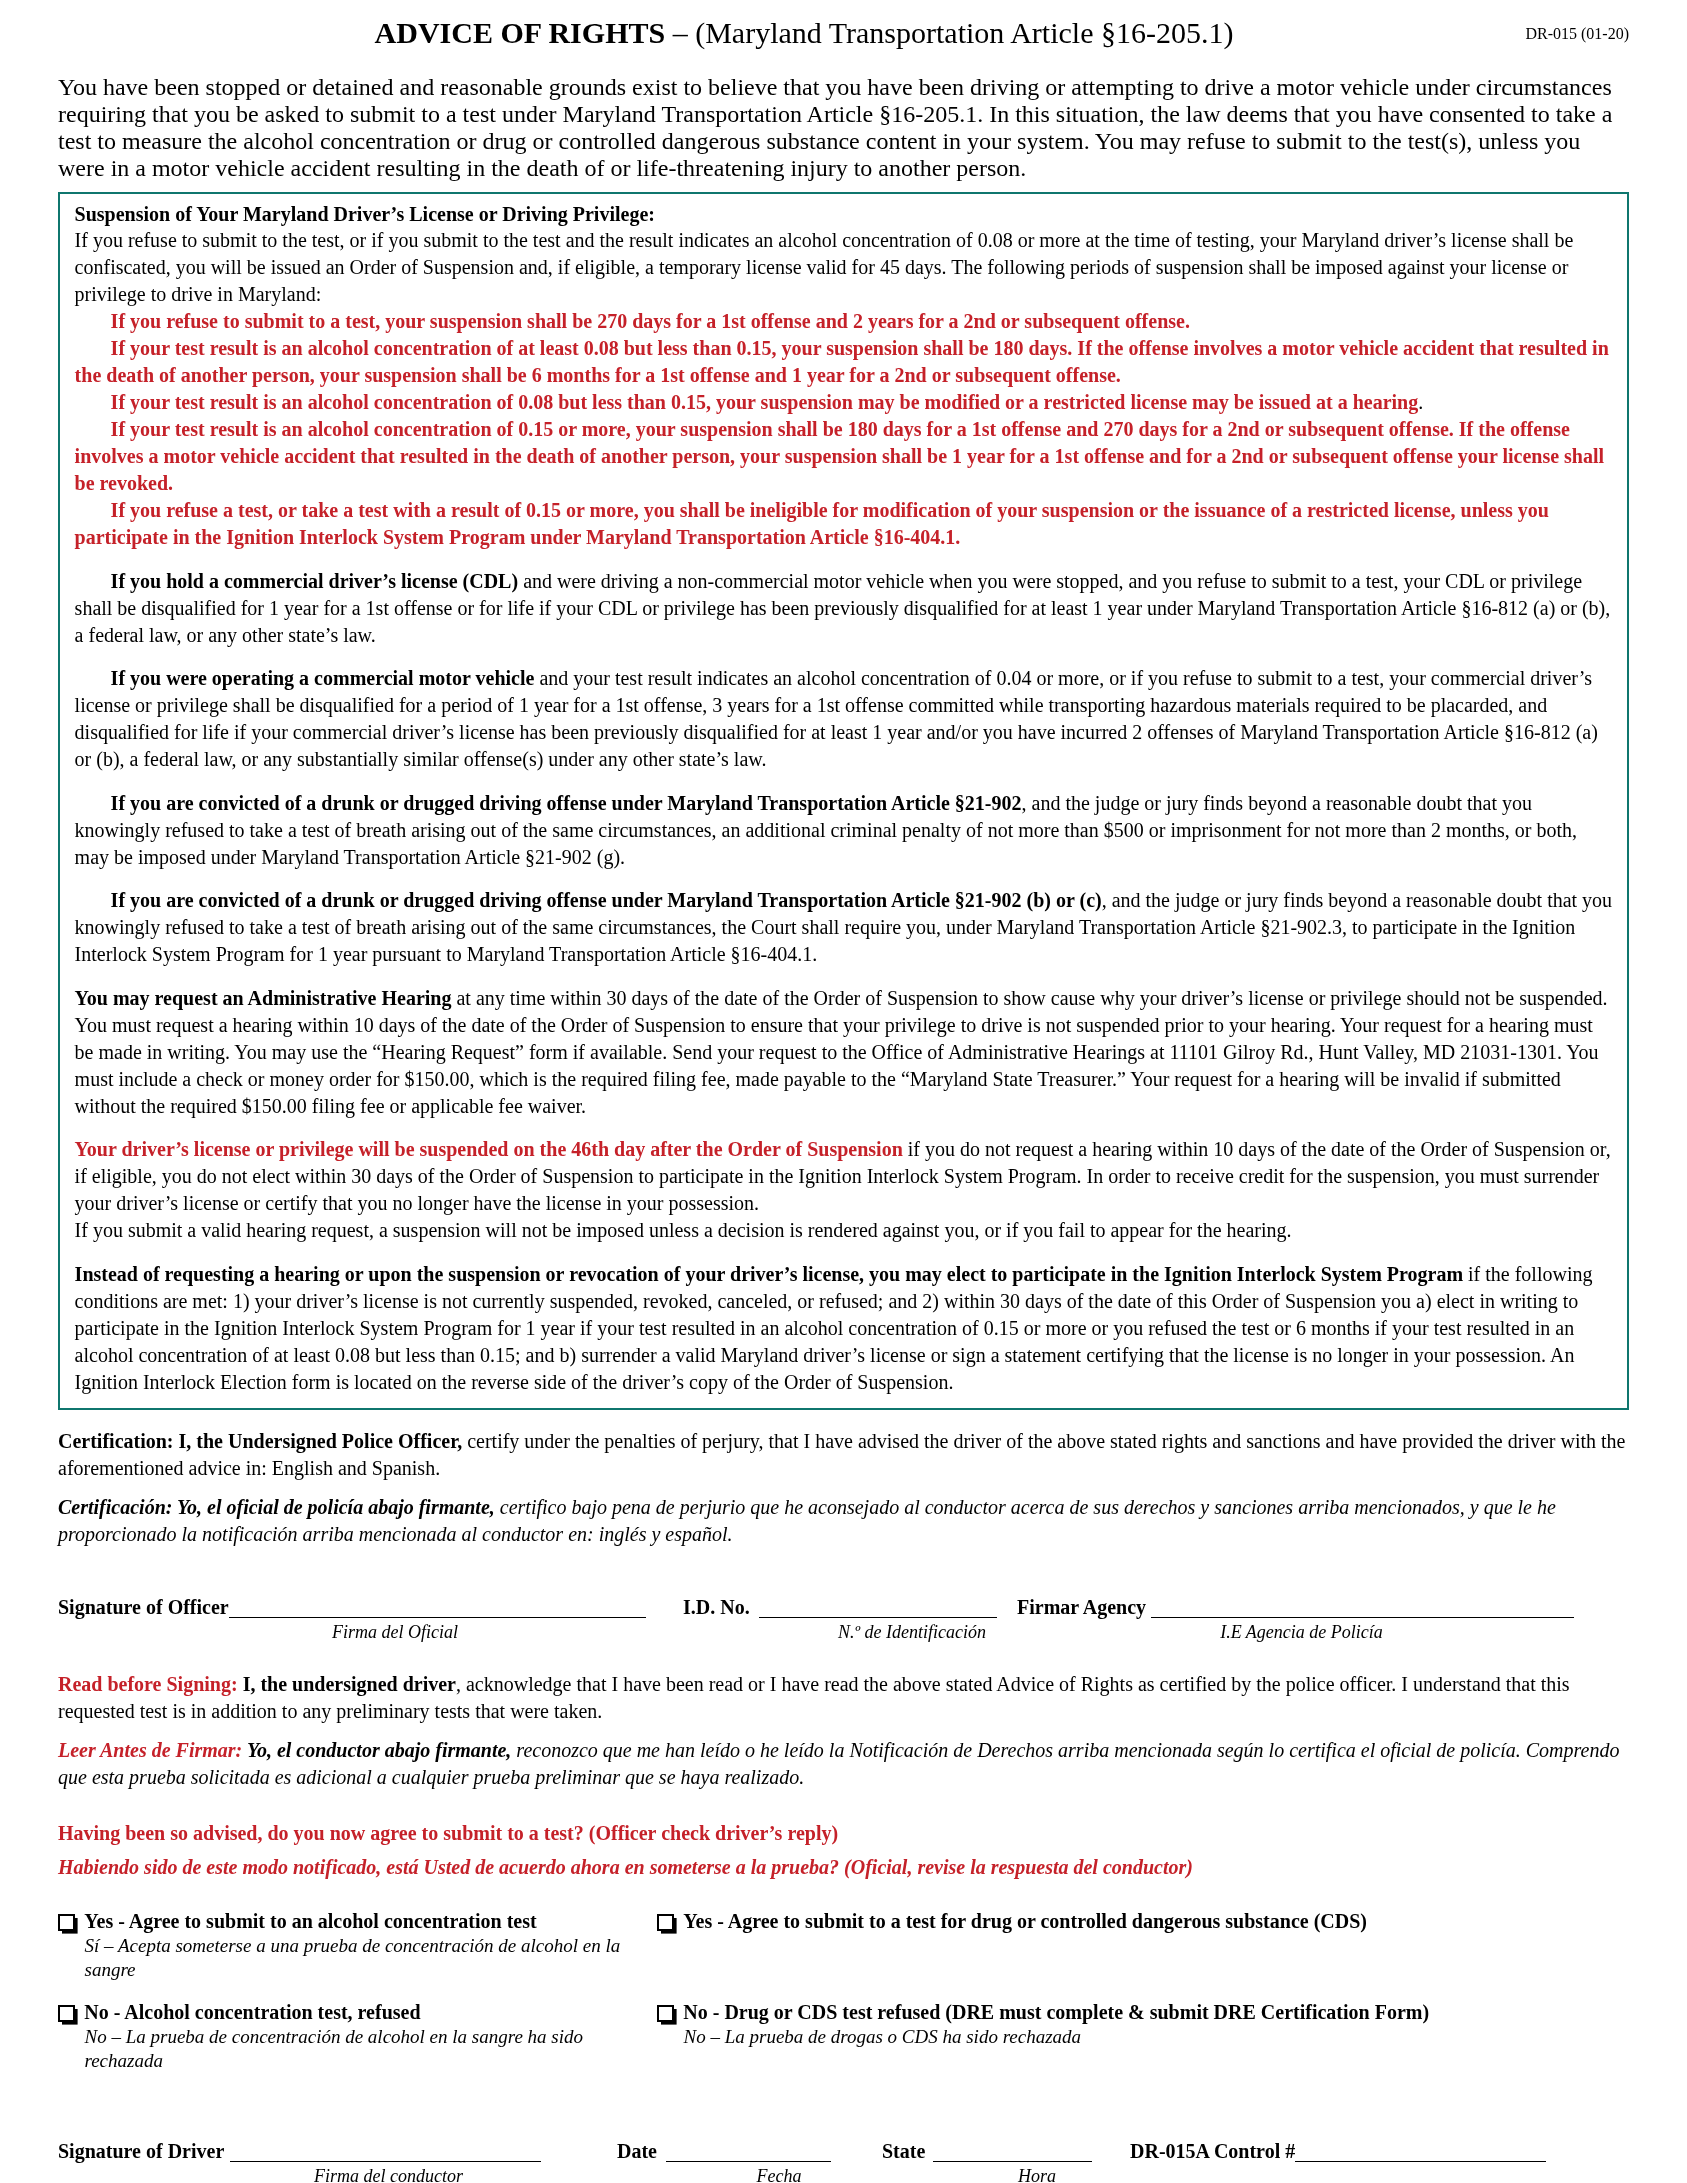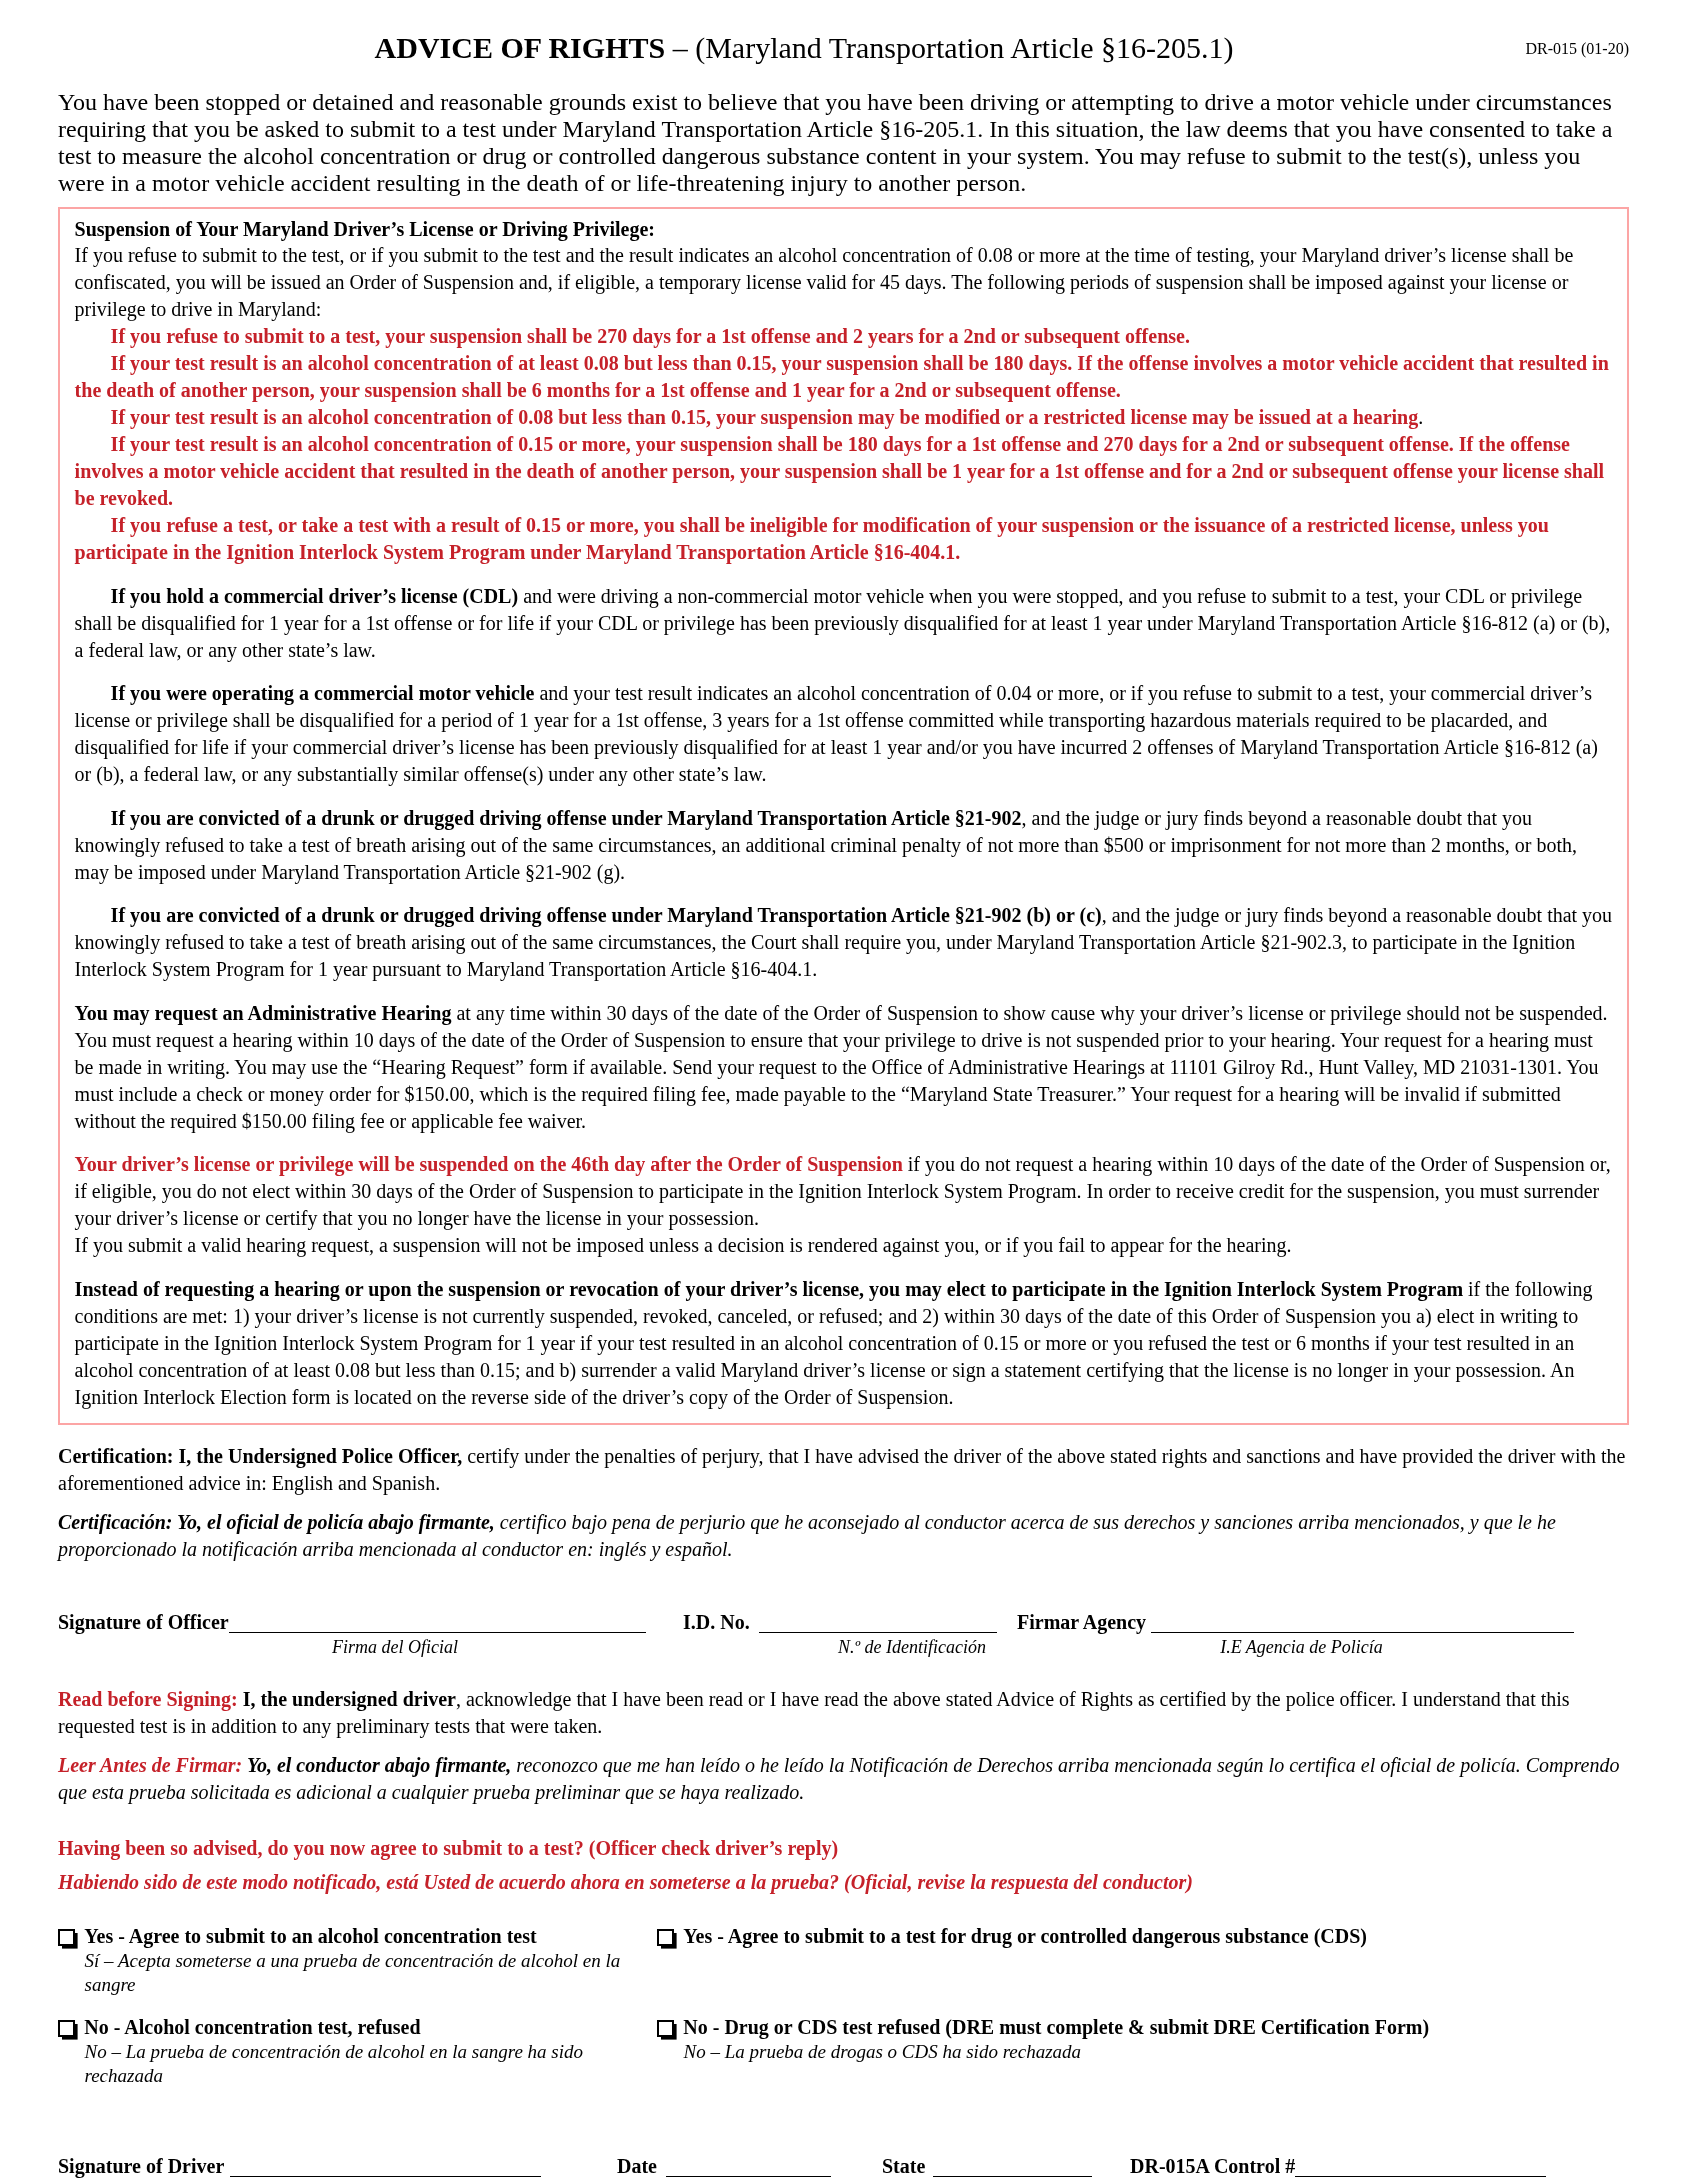--- a/index.html
+++ b/index.html
@@ -12,21 +12,21 @@
     height: 2183px;
     font-family: "Liberation Serif", "DejaVu Serif", serif;
     color: #000000;
     -webkit-font-smoothing: antialiased;
   }
   .page {
     position: relative;
     width: 1687px;
     height: 2183px;
     box-sizing: border-box;
-    padding: 29px 58px 0 58px;
+    padding: 14px 58px 0 58px;
   }
 
   
   .header-row {
     position: relative;
     height: 53px;
   }
   .doc-title {
     text-align: center;
     font-size: 30px;
@@ -48,21 +48,21 @@
 
   
   .intro {
     font-size: 24px;
     line-height: 27px;
     text-align: left;
     margin-top: 6.6px;
   }
 
   .framed {
-    border: 2px solid #fca5a5;
+    border: 2px solid #0f766e;
     margin-top: 10.6px;
     padding: 6.6px 14.6px 12px 14.6px;
     box-sizing: border-box;
   }
 
   .p {
     font-size: 20px;
     line-height: 27px;
     margin: 0;
   }

